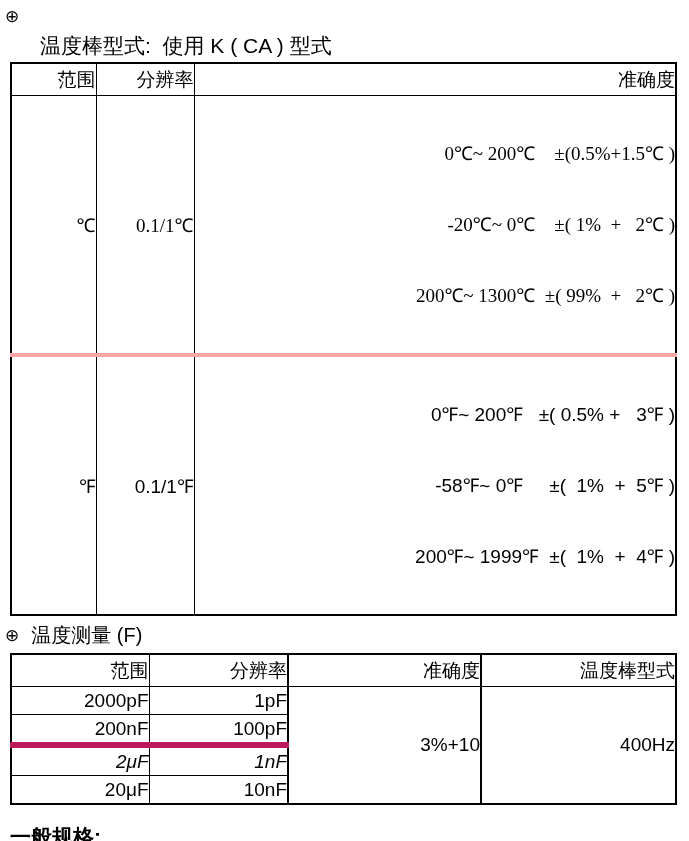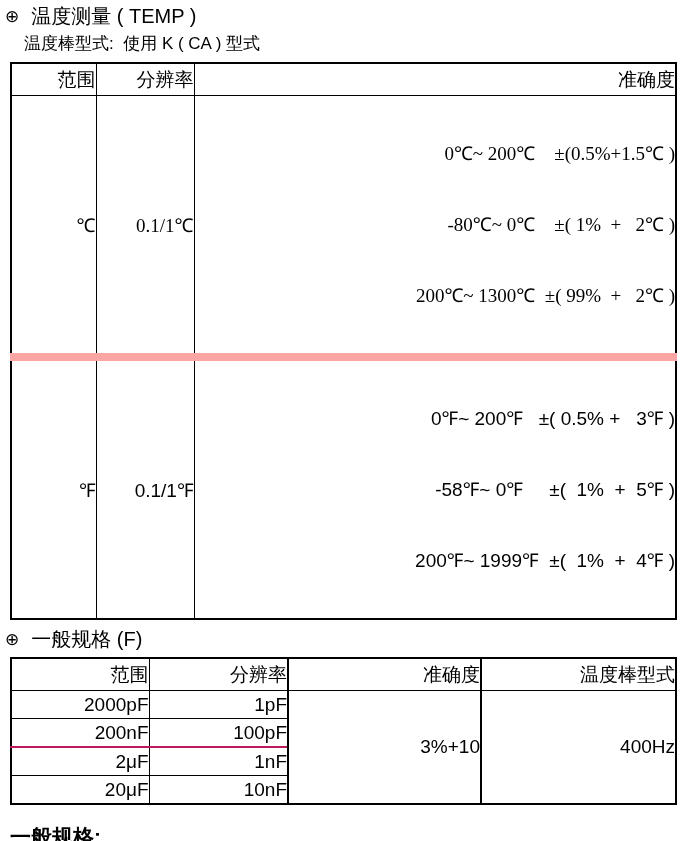--- a/index.html
+++ b/index.html
@@ -24,23 +24,23 @@
     height: 24px;
     font-size: 20px;
     white-space: pre;
   }
   .sec-title .bullet {
     font-size: 17px;
     margin-right: 12px;
     line-height: 1;
   }
   .sub {
-    margin: 4px 0 6px 24px;
+    margin: 4px 0 6px 40px;
     height: 24px;
-    font-size: 17px;
+    font-size: 21px;
     white-space: pre;
   }
 
   
   table {
     border-collapse: collapse;
     table-layout: fixed;
     margin-left: 10px;
     width: 665px;
     border: 2px solid #000;
@@ -49,87 +49,86 @@
     border: 1px solid #000;
     font-weight: normal;
     text-align: right;
     vertical-align: middle;
     font-size: 19px;
     padding: 0;
     white-space: pre;
   }
   .t1 th { height: 31px; }
   .t1 .rowC td { height: 85px; font-family: Liberation Serif, serif; }
-  .t1 .rowF td { height: 79px; border-top: 8px solid #fca5a5; }
+  .t1 .rowF td { height: 79px; border-top: 4px solid #fca5a5; }
   .acc div { line-height: 27px; white-space: pre; }
 
   .t2 { margin-top: 0; }
   .t2 th { height: 31px; }
   .t2 td { height: 27px; }
-  .t2 .thickrow td { border-top: 2px solid #be185d; }
+  .t2 .thickrow td { border-top: 6px solid #be185d; font-style: italic; }
   .t2 .span-cell { border-left: 2px solid #000; }
 
   .cap-title { margin-top: 7px; margin-bottom: 6px; }
 
   
   .gen-title {
     margin: 18px 0 9px 10px;
     font-size: 21px;
     font-weight: bold;
     height: 24px;
     white-space: pre;
   }
 </style>
 </head>
 <body>
 
 <div class="doc">
 
   <div class="sec-title">
     <span class="bullet">⊕</span>
-    <span>温度测量 ( TEMP )</span>
   </div>
   <div class="sub">温度棒型式:  使用 K ( CA ) 型式</div>
 
   <table class="t1">
     <colgroup>
       <col style="width:85px">
         <col style="width:98px">
         <col style="width:482px">
     </colgroup>
     <tbody>
         <tr>
       <th>范围</th>
       <th>分辨率</th>
       <th>准确度</th>
     </tr>
     <tr class="rowC">
       <td>℃</td>
       <td>0.1/1℃</td>
       <td class="acc">
         <div>0℃~ 200℃    ±(0.5%+1.5℃ )</div>
-        <div>-80℃~ 0℃    ±( 1%  +   2℃ )</div>
+        <div>-20℃~ 0℃    ±( 1%  +   2℃ )</div>
         <div>200℃~ 1300℃  ±( 99%  +   2℃ )</div>
       </td>
     </tr>
     <tr class="rowF">
       <td>℉</td>
       <td>0.1/1℉</td>
       <td class="acc">
         <div>0℉~ 200℉   ±( 0.5% +   3℉ )</div>
         <div>-58℉~ 0℉     ±(  1%  +  5℉ )</div>
         <div>200℉~ 1999℉  ±(  1%  +  4℉ )</div>
       </td>
     </tr>
   </tbody>
     </table>
 
   <div class="sec-title cap-title">
     <span class="bullet">⊕</span>
-    <span>一般规格 (F)</span>
+    <span>温度测量 (F)</span>
   </div>
 
   <table class="t2">
     <colgroup>
       <col style="width:138px">
         <col style="width:139px">
         <col style="width:193px">
         <col style="width:195px">
     </colgroup>
     <tbody>

